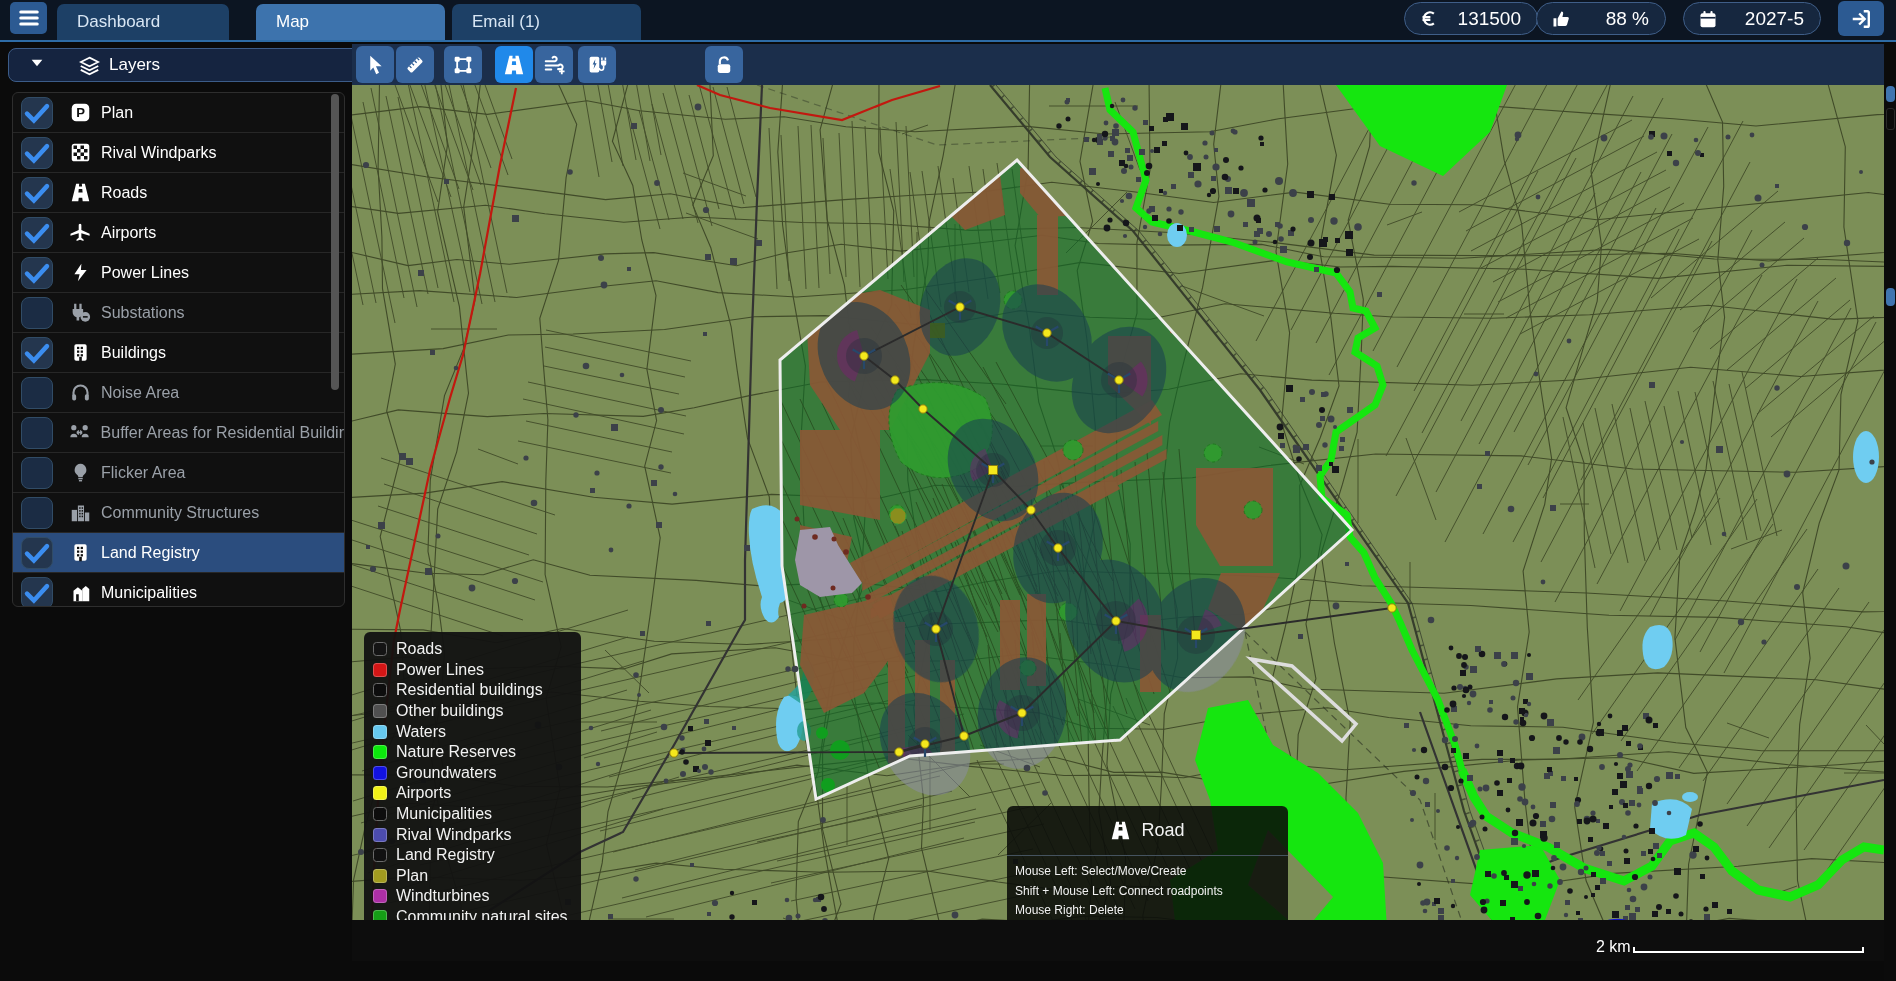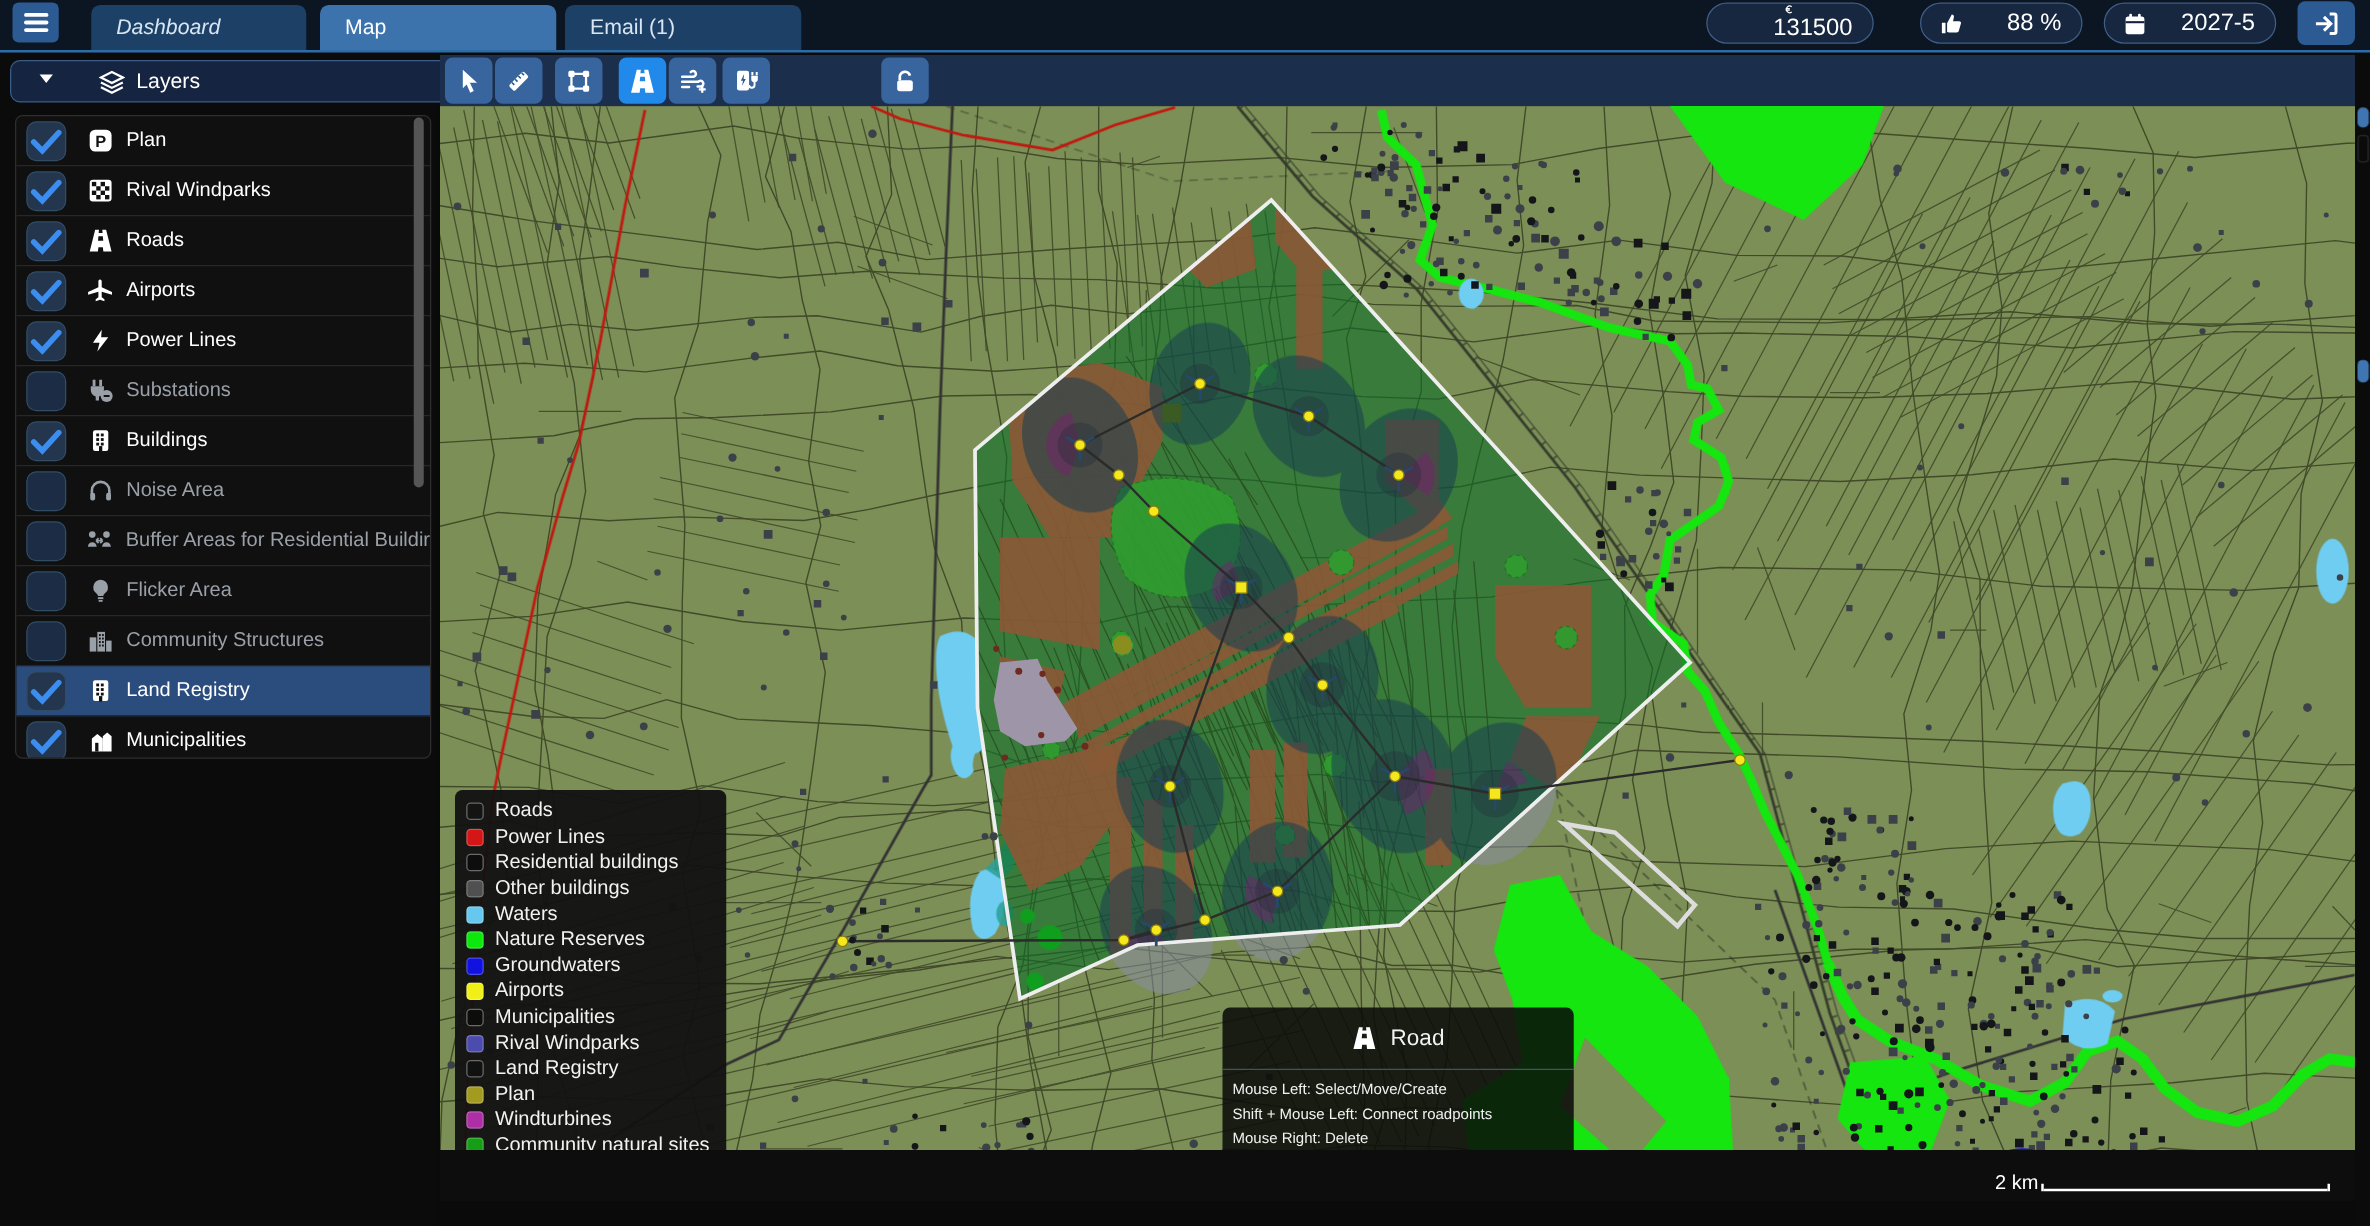--- a/index.html
+++ b/index.html
@@ -20,42 +20,42 @@
 .rlb { margin-left:10px; font-size:16px; white-space:nowrap; }
 #lscroll { position:absolute; left:331px; top:50px; width:8px; height:296px; background:#555; border-radius:4px; }
 #toolbar { position:absolute; left:352px; top:44px; width:1532px; height:41px; background:#1b2e4b; }
 .tbtn { position:absolute; top:2px; width:38px; height:37px; background:#38659e; border-radius:6px; display:flex; align-items:center; justify-content:center; }
 .tbtn.active { background:#2089ea; }
 #map { position:absolute; left:352px; top:85px; width:1532px; height:855px; background:#7c8f57; overflow:hidden; }
 #legend { position:absolute; left:12px; top:547px; width:217px; height:300px; background:rgba(17,17,17,0.94); border-radius:6px; padding:7px 0 0 9px; }
 .litem { display:flex; align-items:center; height:20.6px; color:#f2f2f2; font-size:16px; }
 .sw { width:14px; height:14px; border-radius:3.5px; margin-right:9px; display:inline-block; }
 .litem span:last-child { white-space:nowrap; }
-#tooltip { position:absolute; left:626px; top:721px; width:281px; height:128px; background:rgba(10,12,9,0.88); border-radius:6px; color:#f2f2f2; }
+#tooltip { position:absolute; left:655px; top:721px; width:281px; height:128px; background:rgba(10,12,9,0.88); border-radius:6px; color:#f2f2f2; }
 #tthead { height:50px; display:flex; align-items:center; justify-content:center; gap:10px; font-size:18px; border-bottom:1px solid #45535f; }
 #ttbody { padding:6px 0 0 8px; font-size:12px; line-height:19.5px; white-space:nowrap; }
 #rightstrip { position:absolute; left:1884px; top:44px; width:12px; height:937px; background:#0b0b0b; }
 #bottomstrip { position:absolute; left:352px; top:920px; width:1532px; height:41px; background:#0d0d0d; }
 #scale { position:absolute; left:1244px; top:18px; color:#fff; font-size:16px; }
 #scaleline { position:absolute; left:1281px; top:27px; width:231px; height:6px; border-left:2px solid #fff; border-right:2px solid #fff; }
 #scaleline div { margin-top:4px; border-top:2px solid #fff; }
 </style></head>
 <body>
 <div id="topbar">
   <div id="burger">
       <svg width="26" height="26" viewBox="0 0 24 24">
         <rect x="3" y="5" width="18" height="2.8" rx="1.4" fill="#ffffff"></rect>
         <rect x="3" y="10.6" width="18" height="2.8" rx="1.4" fill="#ffffff"></rect>
         <rect x="3" y="16.2" width="18" height="2.8" rx="1.4" fill="#ffffff"></rect>
       </svg>
     </div>
-  <div class="tab" style="left:73px;width:172px;font-style:italic;">Dashboard</div>
+  <div class="tab" style="left:57px;width:172px;">Dashboard</div>
   <div class="tab active" style="left:256px;width:189px;">Map</div>
   <div class="tab" style="left:452px;width:189px;">Email (1)</div>
-  <div class="pill" style="left:1365px;width:134px;padding:0 16px 0 14px;flex-direction:column;">
+  <div class="pill" style="left:1404px;width:134px;padding:0 16px 0 14px;">
       <svg width="21" height="21" viewBox="0 0 24 24">
         <path d="M17 6.5 a7 7 0 1 0 0 11 M4 10.5 h9 M4 13.5 h9" stroke="#ffffff" stroke-width="2.6" fill="none"></path>
       </svg>
       <span class="pv">131500</span>
     </div>
   <div class="pill" style="left:1536px;width:130px;padding:0 16px 0 14px;">
       <svg width="20" height="20" viewBox="0 0 24 24">
         <path d="M3 11 h3.5 v10 H3 Z M8 20 V11.5 L12.5 3 c1.5 0 2.5 1 2 3 l-0.8 3.5 h6 c1.3 0 2 1 1.6 2.2 l-2 7 c-0.3 1 -1 1.6 -2 1.6 H10 Z" fill="#ffffff"></path>
       </svg>
       <span class="pv">88 %</span>

